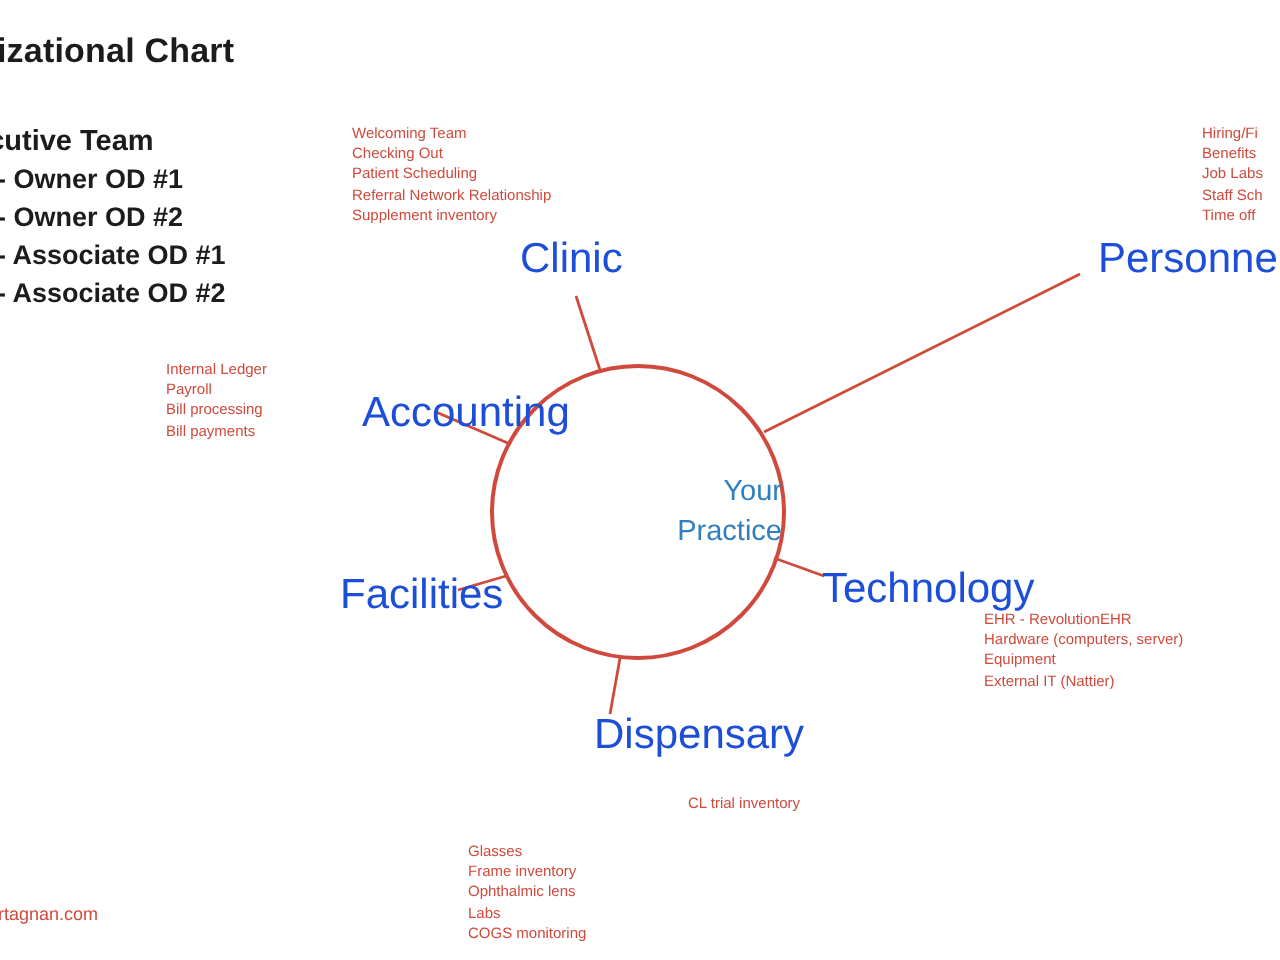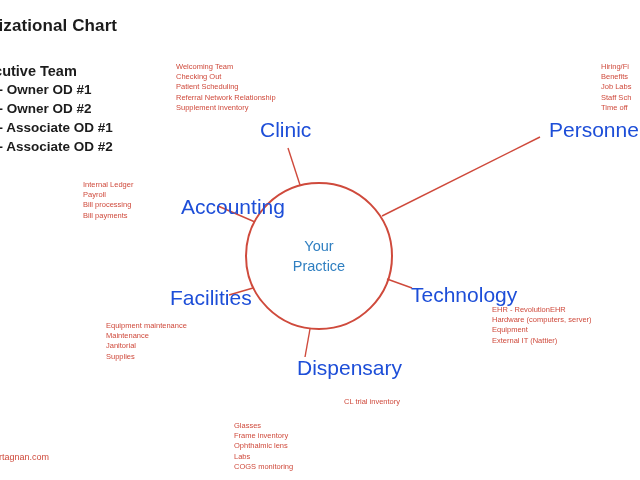--- a/index.html
+++ b/index.html
@@ -67,21 +67,21 @@
     position: absolute;
     left: 245px;
     top: 182px;
     width: 148px;
     height: 148px;
     border: 2px solid #cf4a3c;
     border-radius: 50%;
     box-sizing: border-box;
     display: flex;
     flex-direction: column;
-    align-items: center;
+    align-items: flex-end;
     justify-content: center;
   }
   .hub-line {
     color: #2f7fc1;
     font-size: 14.5px;
     line-height: 20px;
     text-align: center;
   }
 
   .node-label {
@@ -173,26 +173,20 @@
     <div>Bill payments</div>
   </div>
 
   <div class="detail" style="left:492px; top:305px;">
     <div>EHR - RevolutionEHR</div>
     <div>Hardware (computers, server)</div>
     <div>Equipment</div>
     <div>External IT (Nattier)</div>
   </div>
 
-  <div class="detail" style="left:106px; top:321px;">
-    <div>Equipment maintenance</div>
-    <div>Maintenance</div>
-    <div>Janitorial</div>
-    <div>Supplies</div>
-  </div>
 
   <div class="detail" style="left:234px; top:400px;margin-top:21px;">
     <div>Glasses</div>
     <div>Frame inventory</div>
     <div>Ophthalmic lens</div>
     <div>Labs</div>
     <div>COGS monitoring</div>
   </div>
 
   <div class="detail" style="left:344px; top:397px;">

